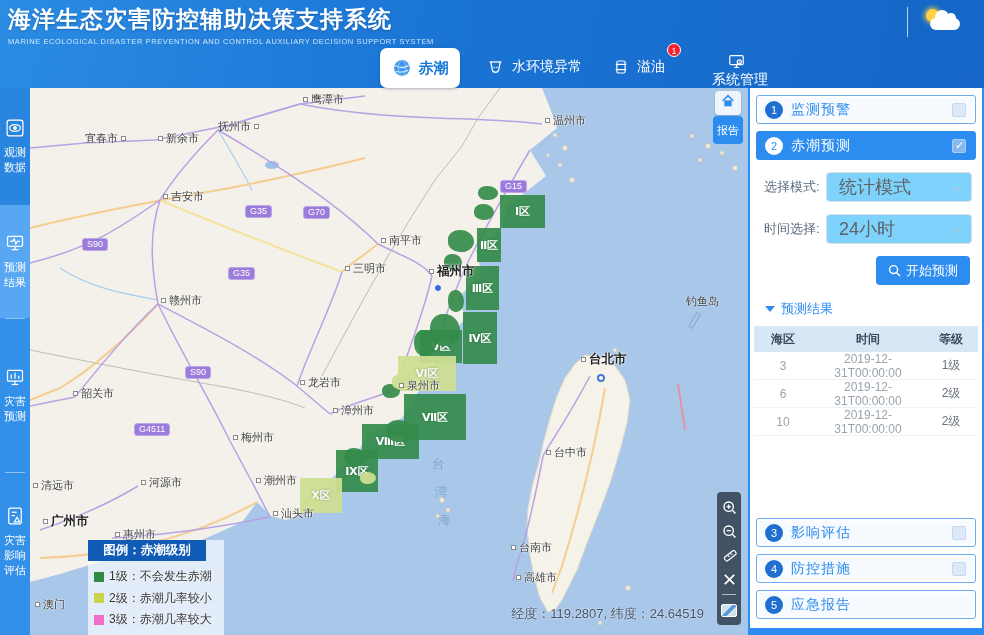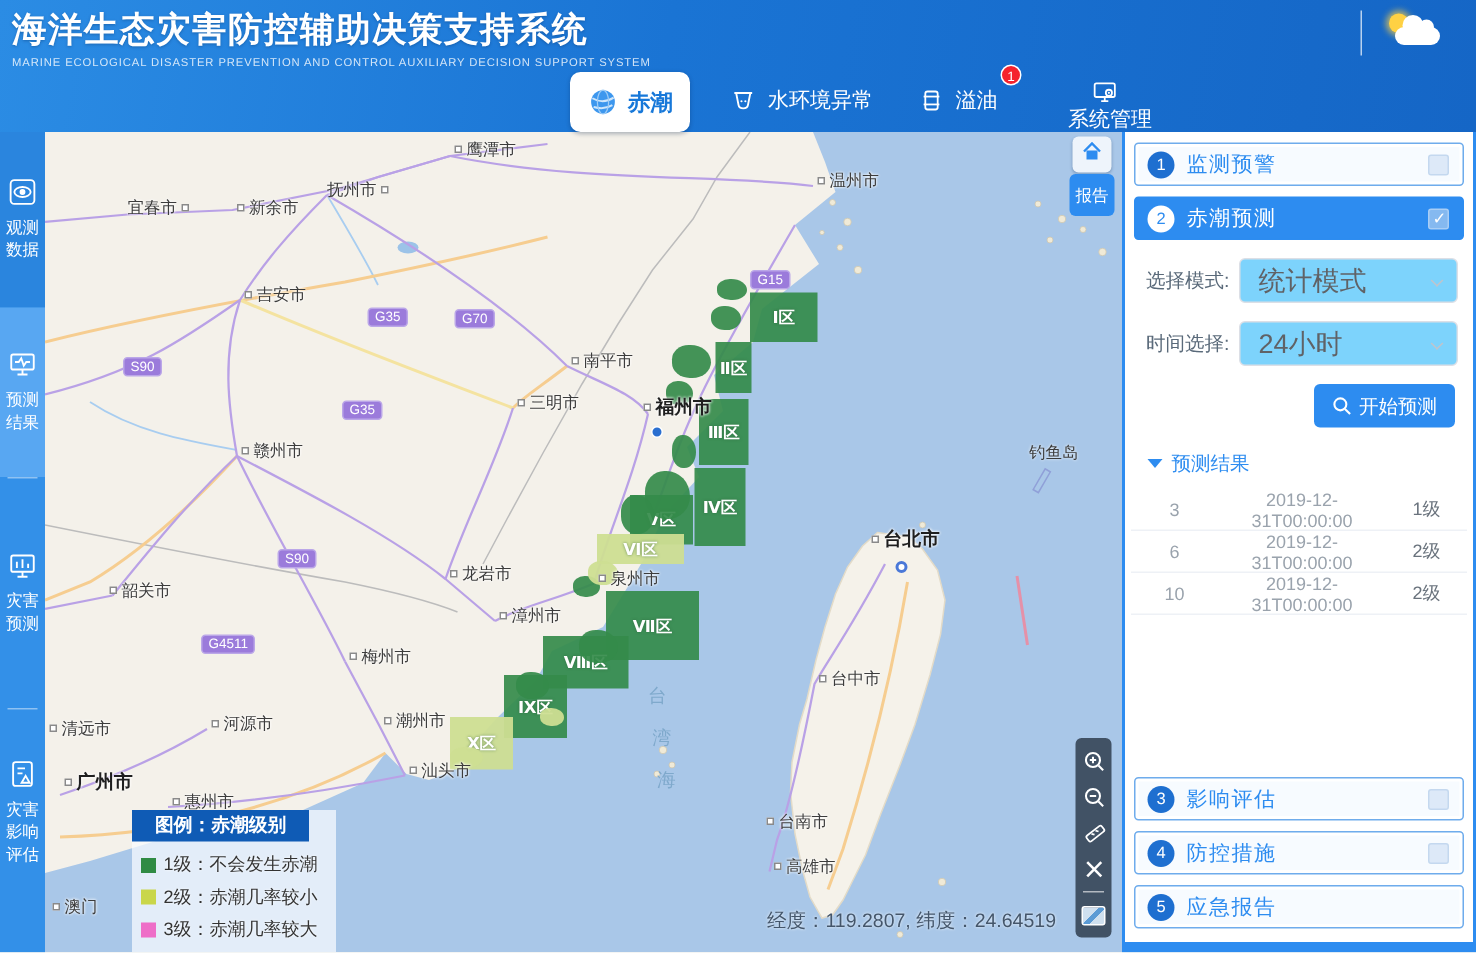--- a/index.html
+++ b/index.html
@@ -194,21 +194,21 @@
         </div>
         <div class="zone l1" style="left: 436px; top: 178px; width: 33px; height: 44px;">
           <span>Ⅲ区</span>
         </div>
         <div class="zone l1" style="left: 433px; top: 224px; width: 34px; height: 52px;">
           <span>Ⅳ区</span>
         </div>
         <div class="zone l1" style="left: 390px; top: 242px; width: 42px; height: 33px;">
           <span>Ⅴ区</span>
         </div>
-        <div class="zone l2" style="left: 368px; top: 268px; width: 58px; height: 20px;">
+        <div class="zone l2" style="left: 368px; top: 268px; width: 58px; height: 35px;">
           <span>Ⅵ区</span>
         </div>
         <div class="zone l1" style="left: 374px; top: 306px; width: 62px; height: 46px;">
           <span>Ⅶ区</span>
         </div>
         <div class="zone l1" style="left: 332px; top: 336px; width: 57px; height: 35px;">
           <span>Ⅷ区</span>
         </div>
         <div class="zone l1" style="left: 306px; top: 362px; width: 42px; height: 42px;">
           <span>Ⅸ区</span>
@@ -563,20 +563,25 @@
           </svg>
         <span>开始预测</span>
       </div>
     </div>
 
     <div class="results-title">
       <span class="tri"></span>
       <span>预测结果</span>
     </div>
     <div class="rtable">
+      <div class="trow thead">
+        <span class="tc1">海区</span>
+        <span class="tc2">时间</span>
+        <span class="tc3">等级</span>
+      </div>
       <div id="rtable-body">
           <div class="trow">
             <span class="tc1">3</span>
             <span class="tc2">2019-12-31T00:00:00</span>
             <span class="tc3">1级</span>
           </div>
           <div class="trow">
             <span class="tc1">6</span>
             <span class="tc2">2019-12-31T00:00:00</span>
             <span class="tc3">2级</span>

